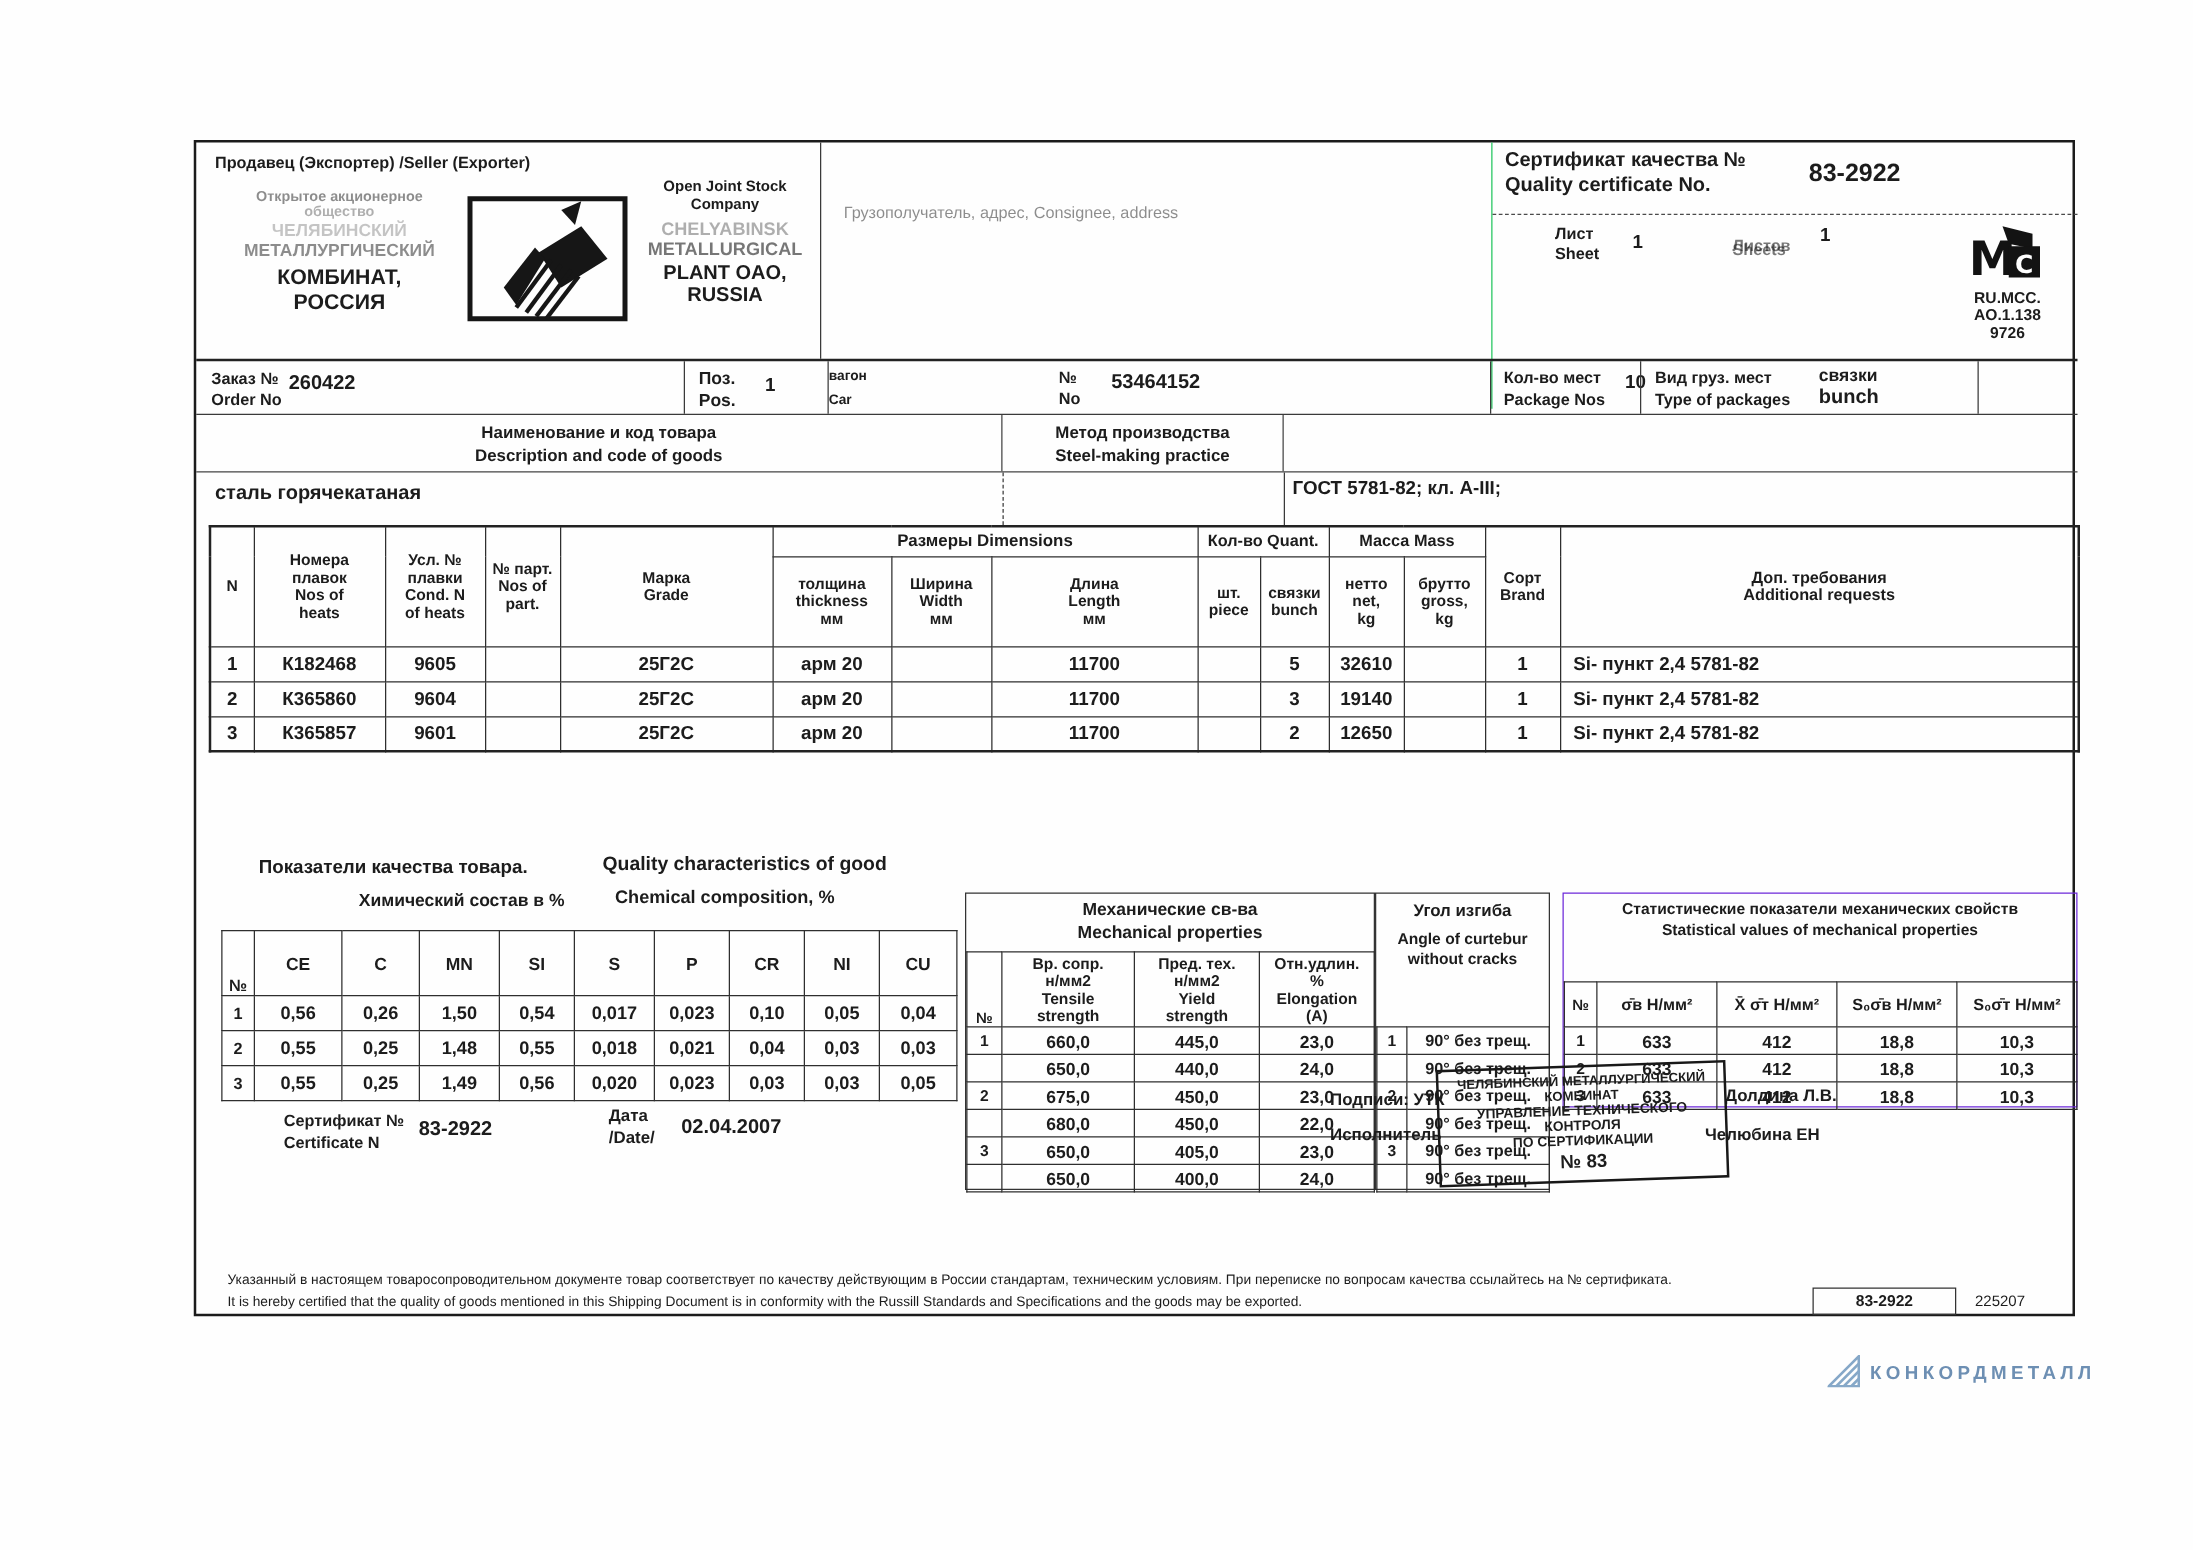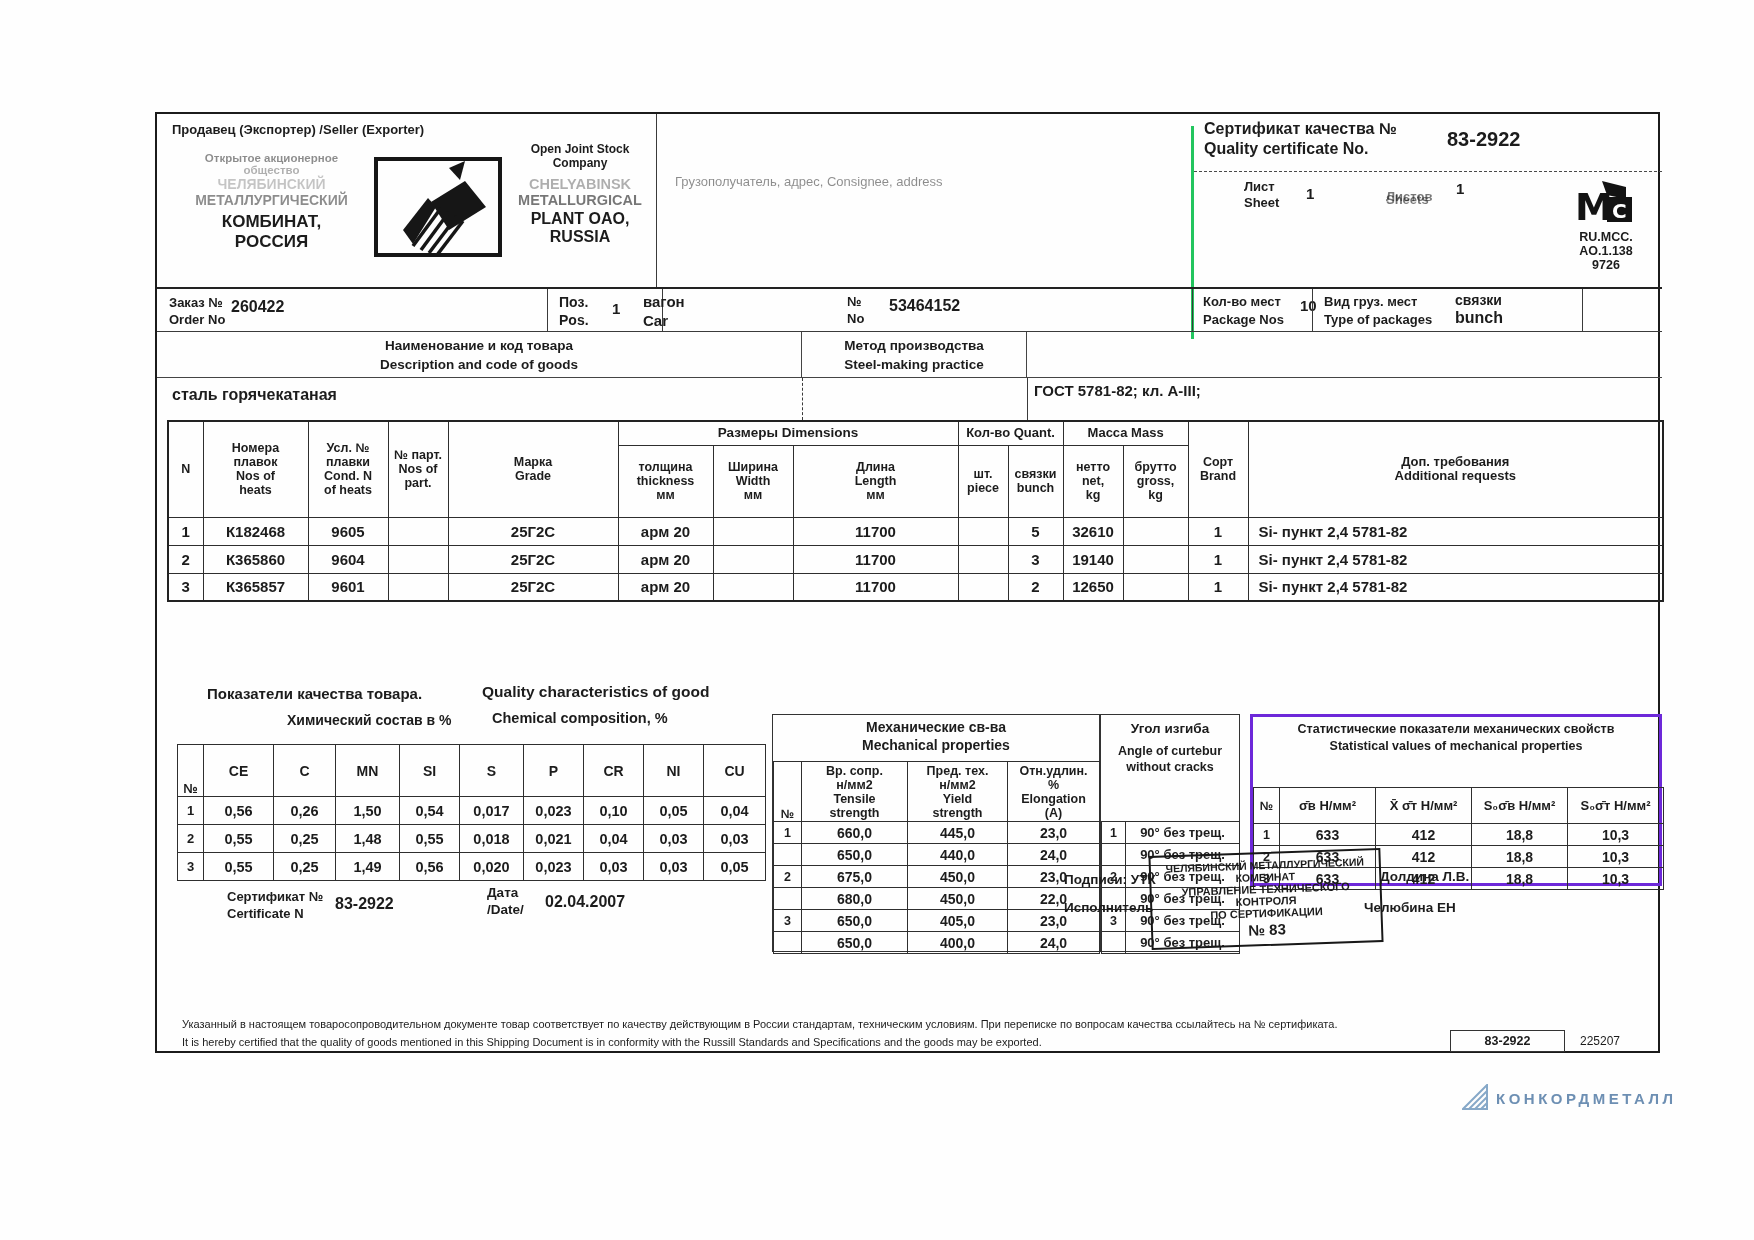--- a/index.html
+++ b/index.html
@@ -55,21 +55,21 @@
       <div class="abs c" style="left:348px;top:28px;width:150px;font-weight:bold;">
         <div style="font-size:12px;">Open Joint Stock</div>
         <div style="font-size:12px;">Company</div>
         <div class="faintB" style="font-size:14.5px;margin-top:6px;">CHELYABINSK</div>
         <div class="faintC" style="font-size:14.5px;">METALLURGICAL</div>
         <div style="font-size:16px;margin-top:2px;">PLANT OAO,</div>
         <div style="font-size:16px;">RUSSIA</div>
       </div>
     </div>
 
-    <div class="abs" style="left:500px;top:12px;width:537px;height:213px;border-right:3px solid #22c55e;">
+    <div class="abs" style="left:500px;top:0;width:537px;height:213px;border-right:1px solid #22c55e;">
       <div class="t faintA" style="left:18px;top:48px;font-size:13px;font-weight:normal;">Грузополучатель, адрес, Consignee, address</div>
     </div>
 
     <div class="abs" style="left:1037px;top:0;width:468px;height:173px;">
       <div class="t" style="left:10px;top:6px;font-size:16px;">Сертификат качества №</div>
       <div class="t" style="left:10px;top:26px;font-size:16px;">Quality certificate No.</div>
       <div class="t" style="left:253px;top:14px;font-size:20px;">83-2922</div>
       <div class="abs" style="left:0;top:57px;width:468px;border-top:1px dashed #4a4a4a;"></div>
       <div class="t" style="left:50px;top:65px;font-size:13px;">Лист</div>
       <div class="t" style="left:50px;top:81px;font-size:13px;">Sheet</div>
@@ -92,21 +92,21 @@
 
     <div class="abs" style="left:0;top:173px;width:1505px;height:45px;border-top:2px solid #222;border-bottom:1px solid #3a3a3a;">
       <div class="t ml" style="left:12px;top:5px;font-size:13px;line-height:17px;">Заказ №
 Order No</div>
       <div class="t" style="left:74px;top:9px;font-size:16px;">260422</div>
       <div class="vline" style="left:390px;"></div>
       <div class="t ml" style="left:402px;top:4px;font-size:14px;line-height:18px;">Поз.
 Pos.</div>
       <div class="t" style="left:455px;top:11px;font-size:15px;">1</div>
       <div class="vline" style="left:505px;"></div>
-      <div class="t ml" style="left:486px;top:3px;font-size:15px;line-height:19px;">вагон
+      <div class="t ml" style="left:506px;top:3px;font-size:11px;line-height:19px;">вагон
 Car</div>
       <div class="t ml" style="left:690px;top:4px;font-size:13px;line-height:17px;">№
 No</div>
       <div class="t" style="left:732px;top:8px;font-size:16px;">53464152</div>
       <div class="vline" style="left:1035px;"></div>
       <div class="t ml" style="left:1046px;top:4px;font-size:13px;line-height:18px;">Кол-во мест
 Package Nos</div>
       <div class="t" style="left:1143px;top:8px;font-size:15px;">10</div>
       <div class="vline" style="left:1155px;"></div>
       <div class="t ml" style="left:1167px;top:4px;font-size:13px;line-height:18px;">Вид груз. мест
@@ -414,21 +414,21 @@
           <td style="font-size:13px;">90° без трещ.</td>
         </tr>
         <tr style="height:22px;">
           <td style="font-size:12.5px;"></td>
           <td style="font-size:13px;">90° без трещ.</td>
         </tr>
       </tbody>
         </table>
     </div>
 
-    <div class="abs" style="left:1093px;top:600px;width:412px;height:172px;border:3px solid #6d28d9;">
+    <div class="abs" style="left:1093px;top:600px;width:412px;height:172px;border:1px solid #6d28d9;">
       <div class="abs c" style="left:0;top:5px;width:100%;font-weight:bold;font-size:12.5px;">Статистические показатели механических свойств</div>
       <div class="abs c" style="left:0;top:22px;width:100%;font-weight:bold;font-size:12.5px;">Statistical values of mechanical properties</div>
       <table class="grid" style="left:0;top:70px;width:410px;">
         <colgroup>
             <col style="width:26px">
             <col style="width:96px">
             <col style="width:96px">
             <col style="width:96px">
             <col style="width:96px">
           </colgroup>

